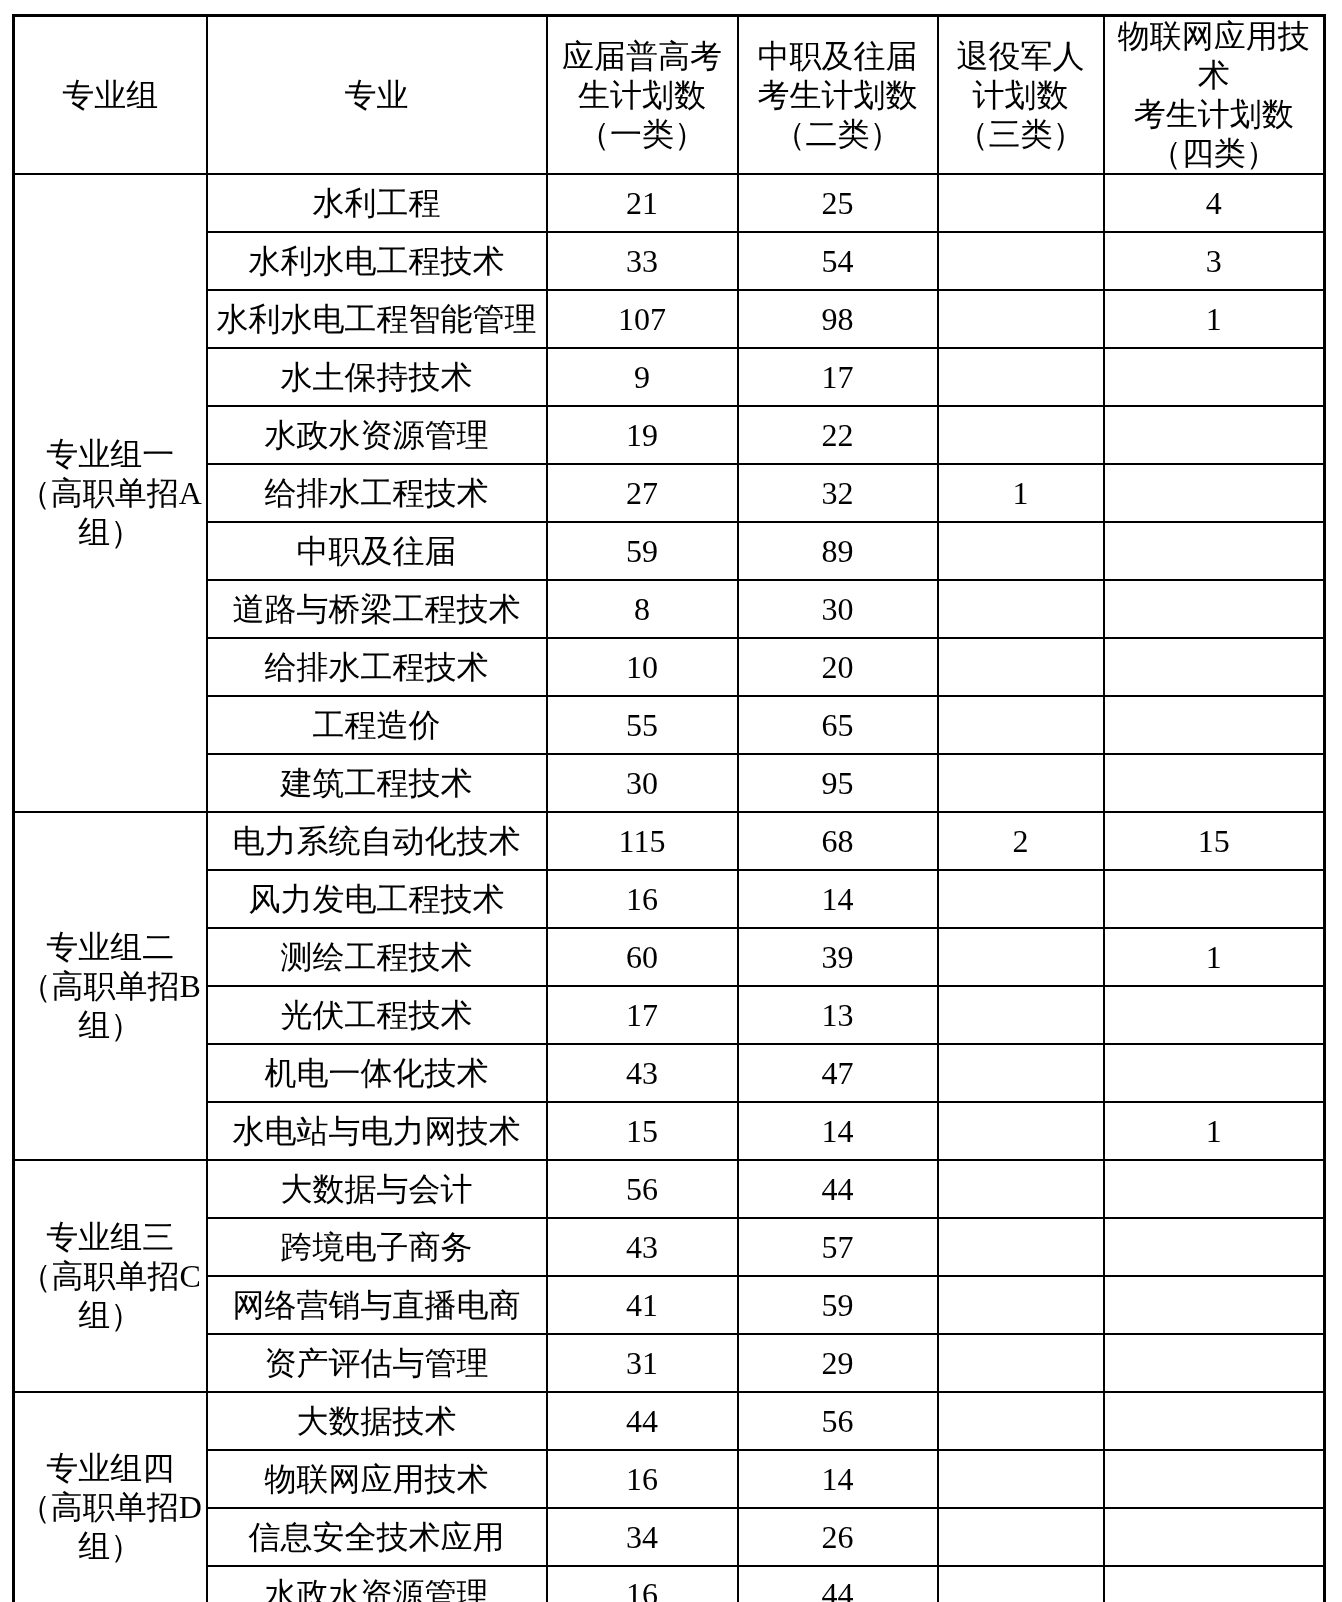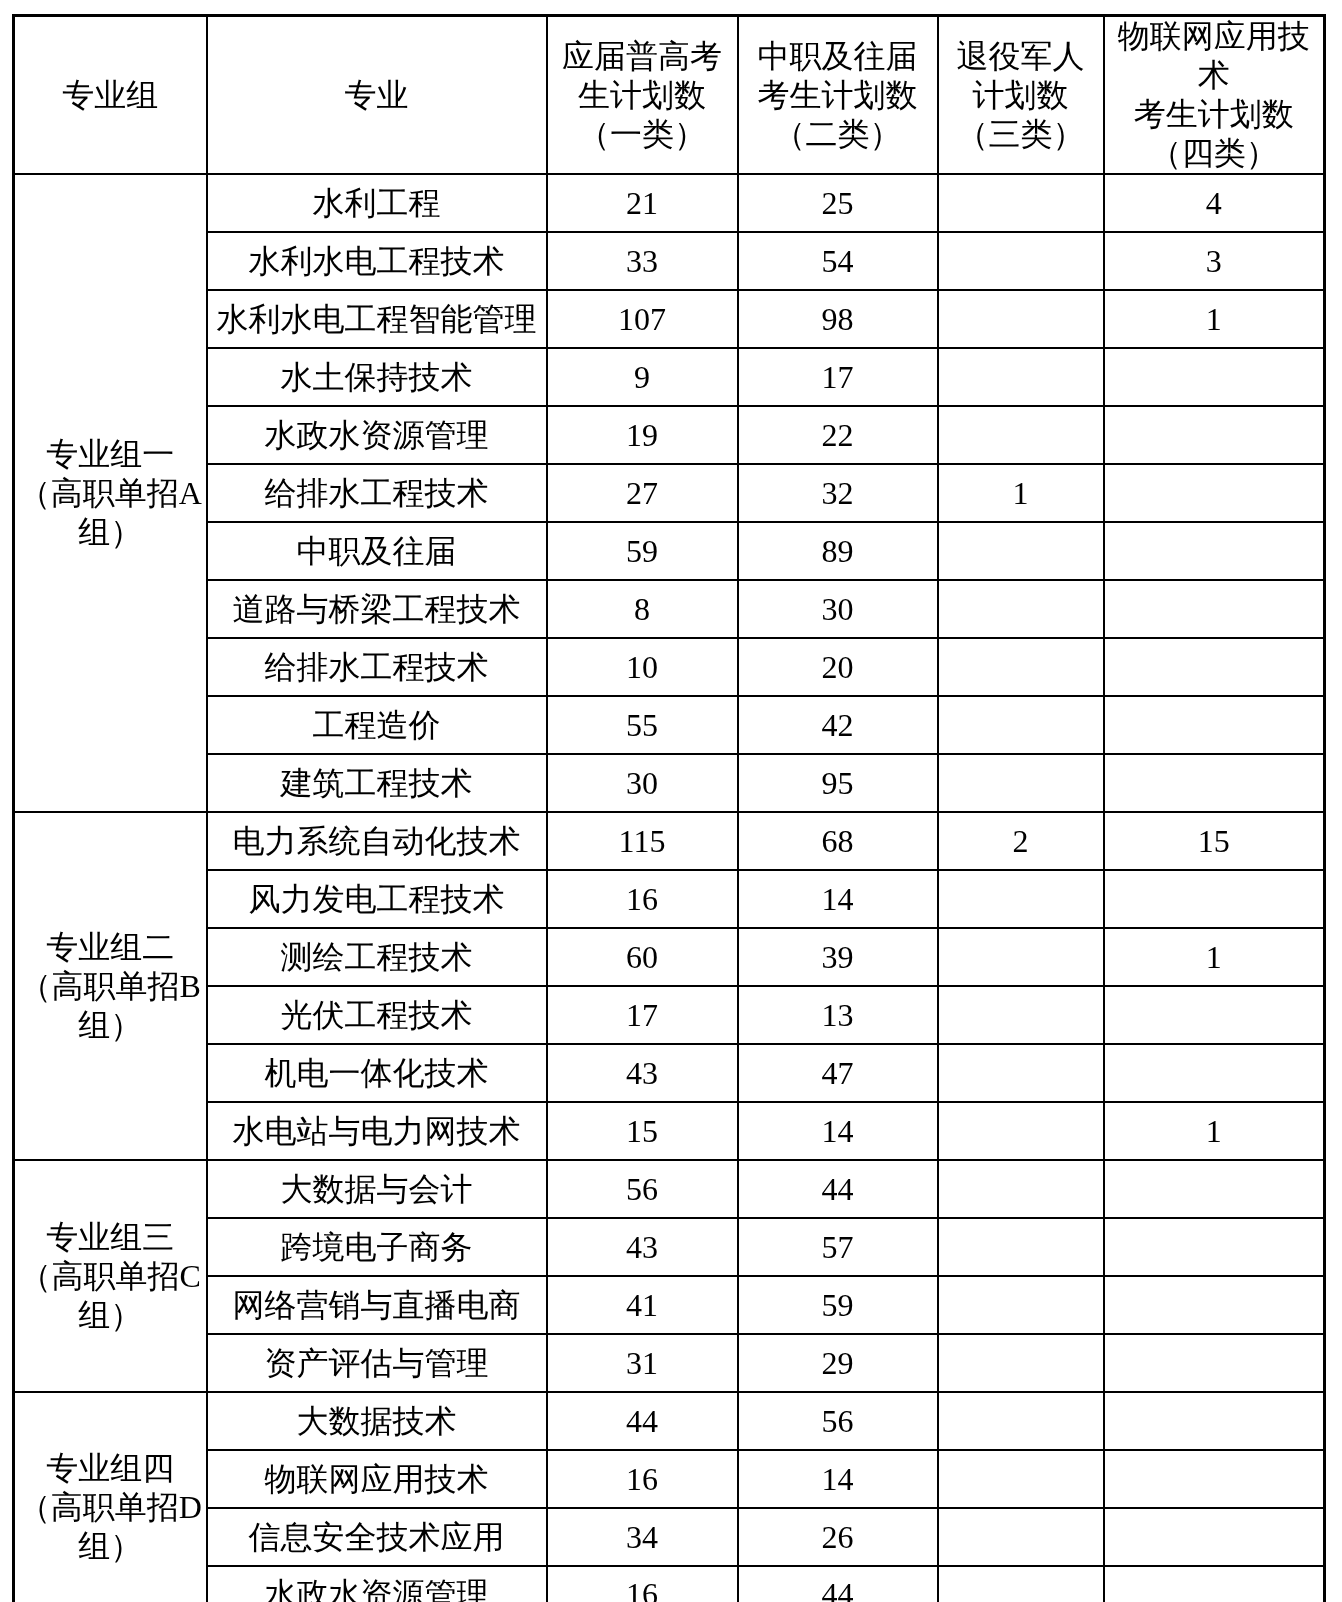--- a/index.html
+++ b/index.html
@@ -141,21 +141,21 @@
       <tr>
         <td>给排水工程技术</td>
         <td>10</td>
         <td>20</td>
         <td></td>
         <td></td>
       </tr>
       <tr>
         <td>工程造价</td>
         <td>55</td>
-        <td>42</td>
+        <td>65</td>
         <td></td>
         <td></td>
       </tr>
       <tr>
         <td>建筑工程技术</td>
         <td>30</td>
         <td>95</td>
         <td></td>
         <td></td>
       </tr>

